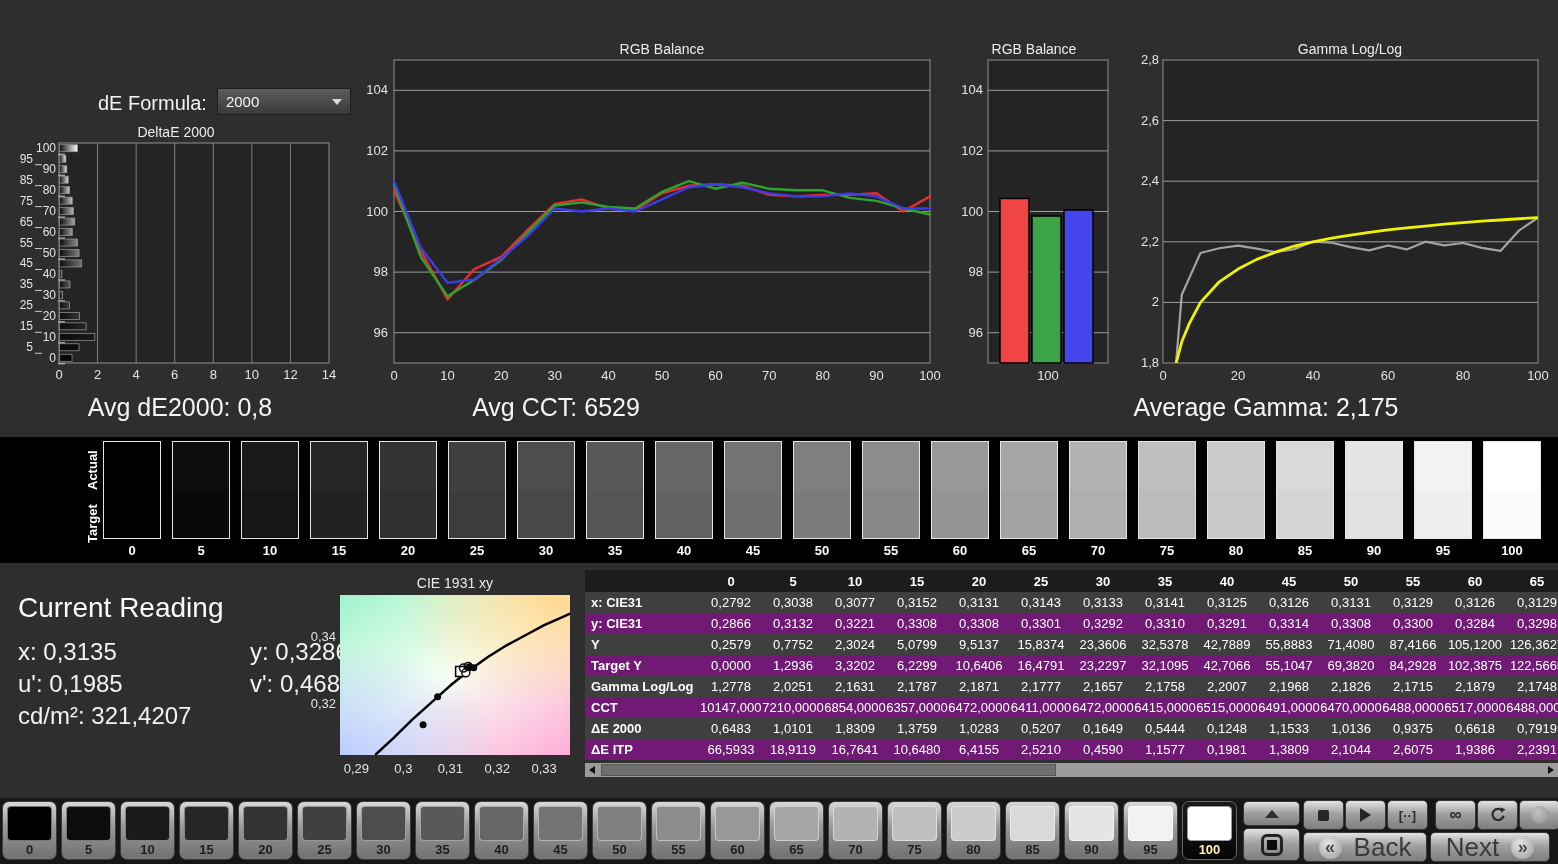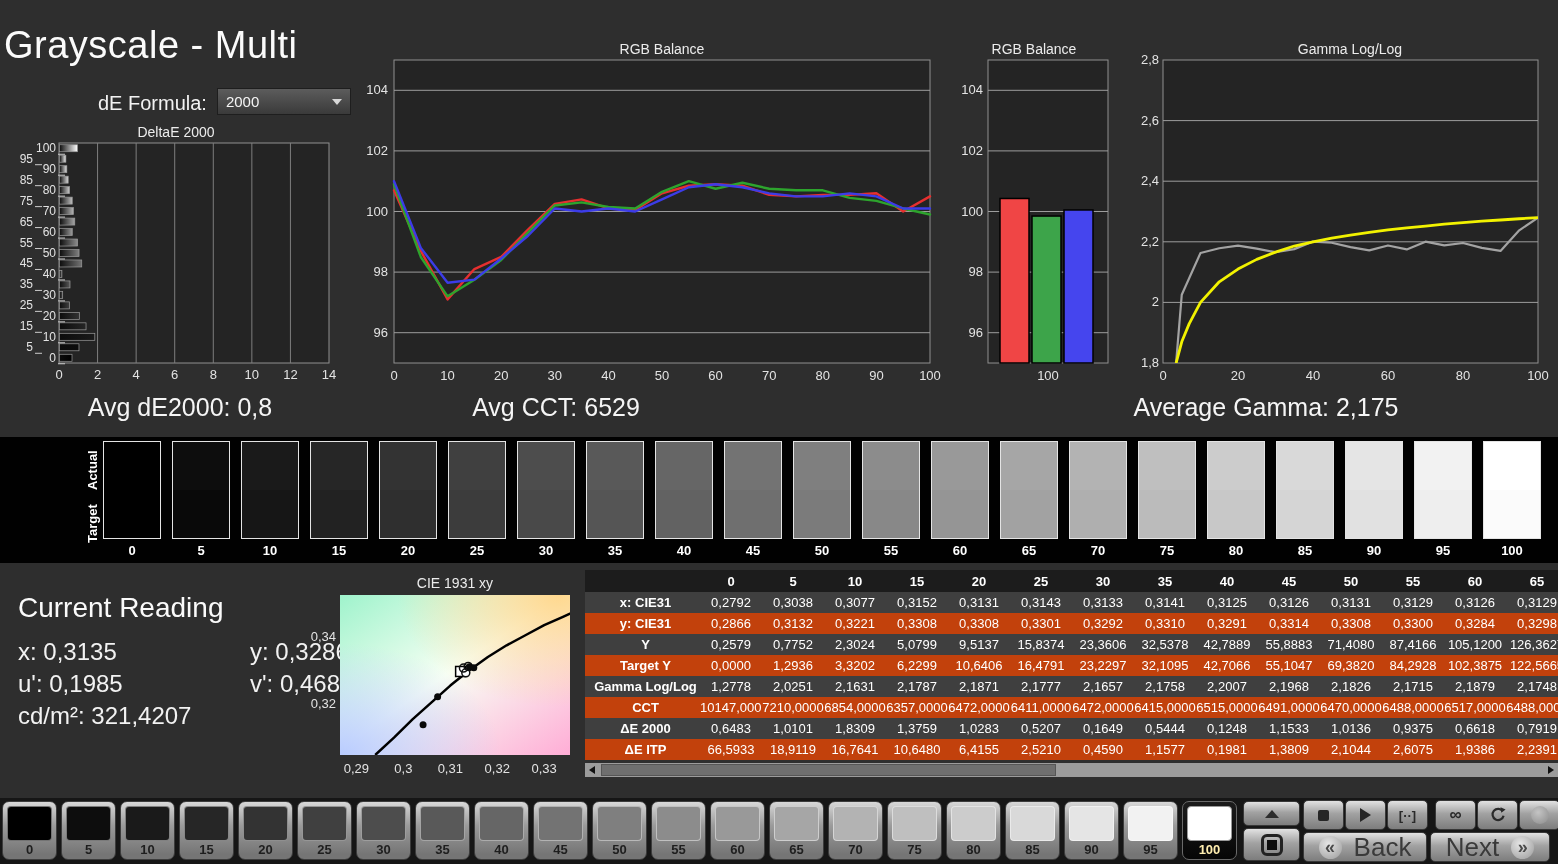--- a/index.html
+++ b/index.html
@@ -37,23 +37,23 @@
   #current-reading{position:absolute;left:18px;top:592px}
   #current-reading .cr-title{font-size:28px;color:#fafafa;margin-bottom:12px}
   .cr-line{display:flex;font-size:24px;color:#f2f2f2;line-height:32px}
   .cr-line .c1{width:232px}
 
   #table-wrap{position:absolute;left:585px;top:570px;width:973px;height:192px;overflow:hidden}
   #data-table{border-collapse:collapse;table-layout:fixed;width:983px;font-size:13px}
   #data-table th{background:#1c1c1c;color:#fff;font-weight:bold;height:22px;text-align:center}
   #data-table th.corner{width:115px}
   #data-table td{height:21px;text-align:center;color:#fff;white-space:nowrap;overflow:hidden}
-  #data-table td.rowlabel{text-align:center;padding-left:6px;font-weight:bold}
+  #data-table td.rowlabel{text-align:left;padding-left:6px;font-weight:bold}
   tr.r0 td{background:#3f3f3f}
-  tr.r1 td{background:#c2410c}
+  tr.r1 td{background:#701a75}
 
   #table-scrollbar{position:absolute;left:585px;top:763px;width:973px;height:14px;background:#9c9c9c;display:flex;align-items:center}
   .sb-arrow{width:14px;height:14px;background:#9c9c9c;display:flex;align-items:center;justify-content:center}
   .tri-l{width:0;height:0;border-top:4px solid transparent;border-bottom:4px solid transparent;border-right:6px solid #111}
   .tri-r{width:0;height:0;border-top:4px solid transparent;border-bottom:4px solid transparent;border-left:6px solid #111}
   #sb-thumb{width:455px;height:12px;background:#6f6f6f;border:1px solid #565656;margin-left:2px}
 
   #bottom-bar{position:absolute;left:0;top:798px;width:1558px;height:66px;background:#161616}
   #pattern-row{position:absolute;left:2px;top:3px;display:flex;gap:4px}
   .pat-btn{width:55px;height:59px;border-radius:7px;border:1px solid #3c3c3c;
@@ -85,21 +85,20 @@
   #back-btn{width:124px}
   #next-btn{width:120px}
   .chev{width:23px;height:23px;border-radius:50%;background:radial-gradient(circle at 40% 35%,#e6e6e6,#9a9a9a);
         color:#4a4a4a;font-size:18px;font-weight:bold;display:flex;align-items:center;justify-content:center}
 </style>
 </head>
 <body>
 
 <div class="app">
 
-  <div class="page-title">Grayscale - Multi</div>
 
   <div class="de-row">
     <span class="de-label">dE Formula:</span>
     <div class="dropdown">
       <span>2000</span>
       <span class="dd-arrow"></span>
     </div>
   </div>
 
   <div id="deltae-chart" class="chart"><svg width="345" height="270">

